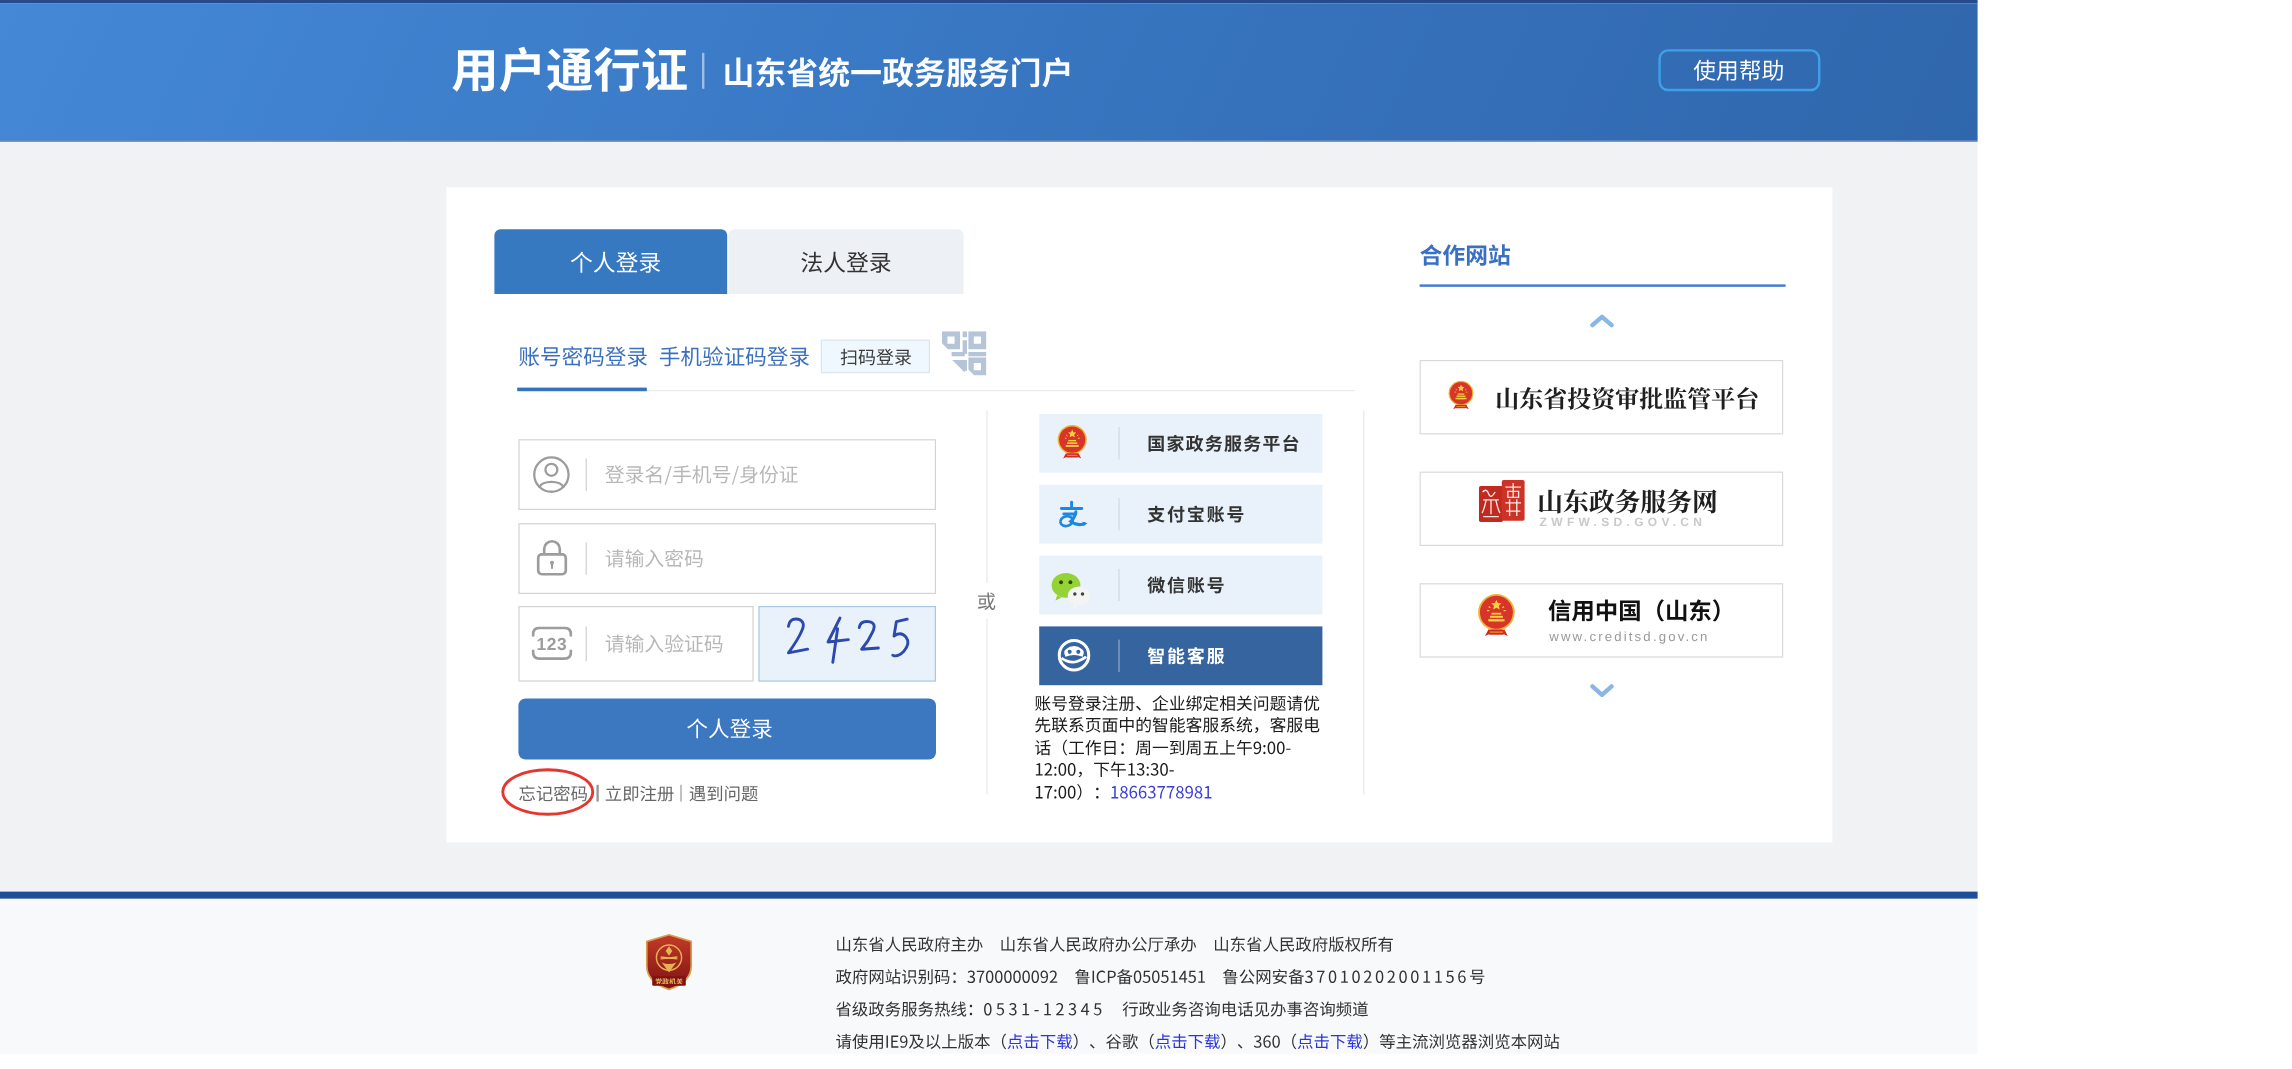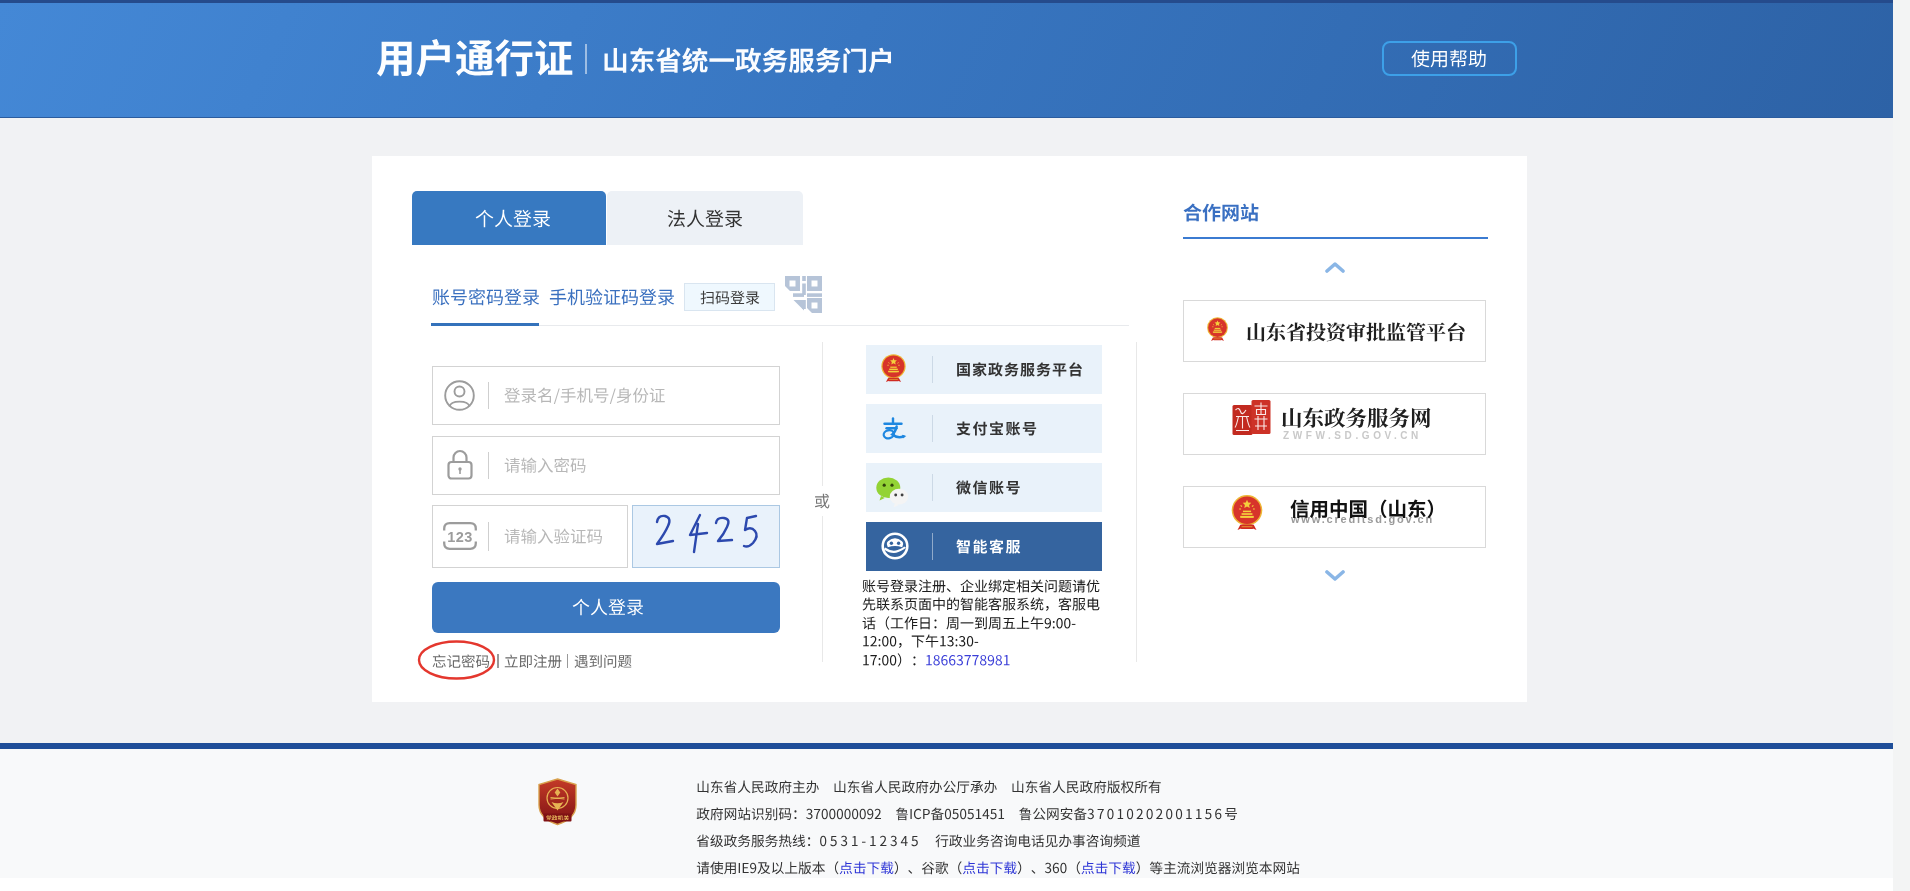--- a/index.html
+++ b/index.html
@@ -1,15 +1,15 @@
 <!DOCTYPE html>
 <html><head><meta charset="utf-8"><title>用户通行证</title><style>
 *{margin:0;padding:0;box-sizing:border-box}
 body{font-family:"Liberation Sans",sans-serif;background:#fff}
-#page{position:relative;width:1910px;height:891px;overflow:hidden;background:#fff}
+#page{position:relative;width:1648px;height:891px;overflow:hidden;background:#fff}
 .abs{position:absolute}
 </style></head><body>
 <div id="page">
 
 <div class="abs" style="left:0;top:117px;width:1893px;height:626px;background:#f1f2f4"></div>
 <div class="abs" style="left:0;top:0;width:1893px;height:3px;background:#254b8c"></div>
 <div class="abs" style="left:0;top:3px;width:1893px;height:114px;background:linear-gradient(115deg,#4488d6 0%,#3876c1 45%,#2d62a6 100%);border-bottom:1px solid #2b5c9e;box-sizing:content-box"></div>
 <div class="abs" style="left:1381.5px;top:41px;width:135px;height:35px;border:2px solid #3da0e8;border-radius:8px"></div>
 <div class="abs" style="left:585px;top:44px;width:2px;height:30px;background:rgba(255,255,255,.5)"></div>
 
@@ -42,21 +42,21 @@
 <div class="abs" style="left:931.5px;top:356px;width:1px;height:27px;background:#ccd9e6"></div>
 <div class="abs" style="left:931.5px;top:415px;width:1px;height:27px;background:#ccd9e6"></div>
 <div class="abs" style="left:931.5px;top:474px;width:1px;height:27px;background:#ccd9e6"></div>
 <div class="abs" style="left:931.5px;top:533px;width:1px;height:27px;background:rgba(255,255,255,.45)"></div>
 
 <div class="abs" style="left:1183px;top:237px;width:305px;height:2px;background:#3b7bd1"></div>
 <div class="abs" style="left:1183px;top:300px;width:303px;height:62px;border:1px solid #d9d9d9;background:#fff"></div>
 <div class="abs" style="left:1183px;top:393px;width:303px;height:62px;border:1px solid #d9d9d9;background:#fff"></div>
 <div class="abs" style="left:1183px;top:486px;width:303px;height:62px;border:1px solid #d9d9d9;background:#fff"></div>
 <div class="abs" style="left:1283px;top:430px;width:160px;font-size:10px;letter-spacing:3.6px;color:#c9c9c9;font-weight:bold">ZWFW.SD.GOV.CN</div>
-<div class="abs" style="left:1291px;top:513px;width:170px;font-size:11px;letter-spacing:1.8px;color:#9a9a9a;font-weight:bold">www.creditsd.gov.cn</div>
+<div class="abs" style="left:1291px;top:525px;width:170px;font-size:11px;letter-spacing:1.8px;color:#9a9a9a;font-weight:normal">www.creditsd.gov.cn</div>
 
 <div class="abs" style="left:0;top:743px;width:1893px;height:5.5px;background:#1f4e99"></div>
 <div class="abs" style="left:0;top:748.5px;width:1893px;height:129.5px;background:#f8f9fa"></div>
 
 <div class="abs" style="left:1893px;top:0;width:17px;height:891px;background:#f3f4f4"></div>
 <svg width="0" height="0" style="position:absolute">
       <defs>
         <path id="g0" d="M142 -783V-424C142 -283 133 -104 23 17C50 32 99 73 118 95C190 17 227 -93 244 -203H450V77H571V-203H782V-53C782 -35 775 -29 757 -29C738 -29 672 -28 615 -31C631 0 650 52 654 84C745 85 806 82 847 63C888 45 902 12 902 -52V-783ZM260 -668H450V-552H260ZM782 -668V-552H571V-668ZM260 -440H450V-316H257C259 -354 260 -390 260 -423ZM782 -440V-316H571V-440Z"></path>
         <path id="g1" d="M270 -587H744V-430H270V-472ZM419 -825C436 -787 456 -736 468 -699H144V-472C144 -326 134 -118 26 24C55 37 109 75 132 97C217 -14 251 -175 264 -318H744V-266H867V-699H536L596 -716C584 -755 561 -812 539 -855Z"></path>
         <path id="g2" d="M46 -742C105 -690 185 -617 221 -570L307 -652C268 -697 186 -766 127 -814ZM274 -467H33V-356H159V-117C116 -97 69 -60 25 -16L98 85C141 24 189 -36 221 -36C242 -36 275 -5 315 18C385 58 467 69 591 69C698 69 865 63 943 59C945 28 962 -26 975 -56C870 -42 703 -33 595 -33C486 -33 396 -39 331 -78C307 -92 289 -105 274 -115ZM370 -818V-727H727C701 -707 673 -688 645 -672C599 -691 552 -709 513 -723L436 -659C480 -642 531 -620 579 -598H361V-80H473V-231H588V-84H695V-231H814V-186C814 -175 810 -171 799 -171C788 -171 753 -170 722 -172C734 -146 747 -106 752 -77C812 -77 856 -78 887 -94C919 -110 928 -135 928 -184V-598H794L796 -600L743 -627C810 -668 875 -718 925 -767L854 -824L831 -818ZM814 -512V-458H695V-512ZM473 -374H588V-318H473ZM473 -458V-512H588V-458ZM814 -374V-318H695V-374Z"></path>

